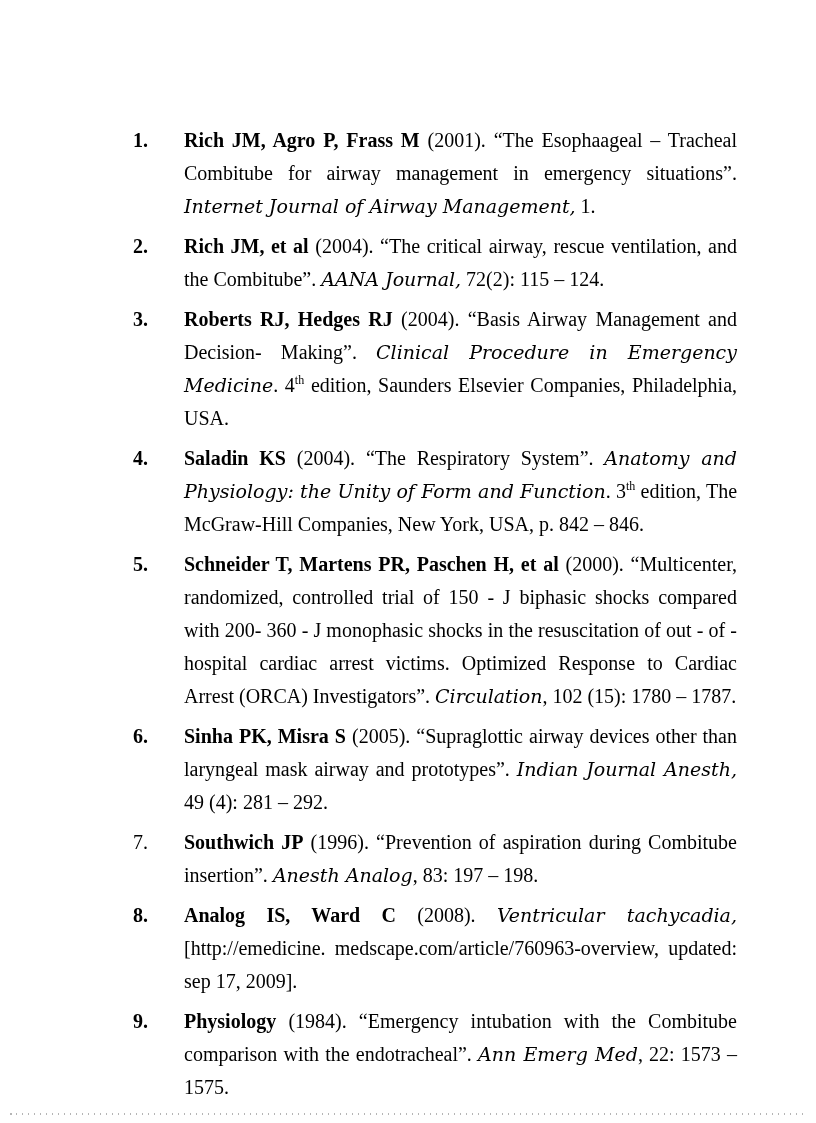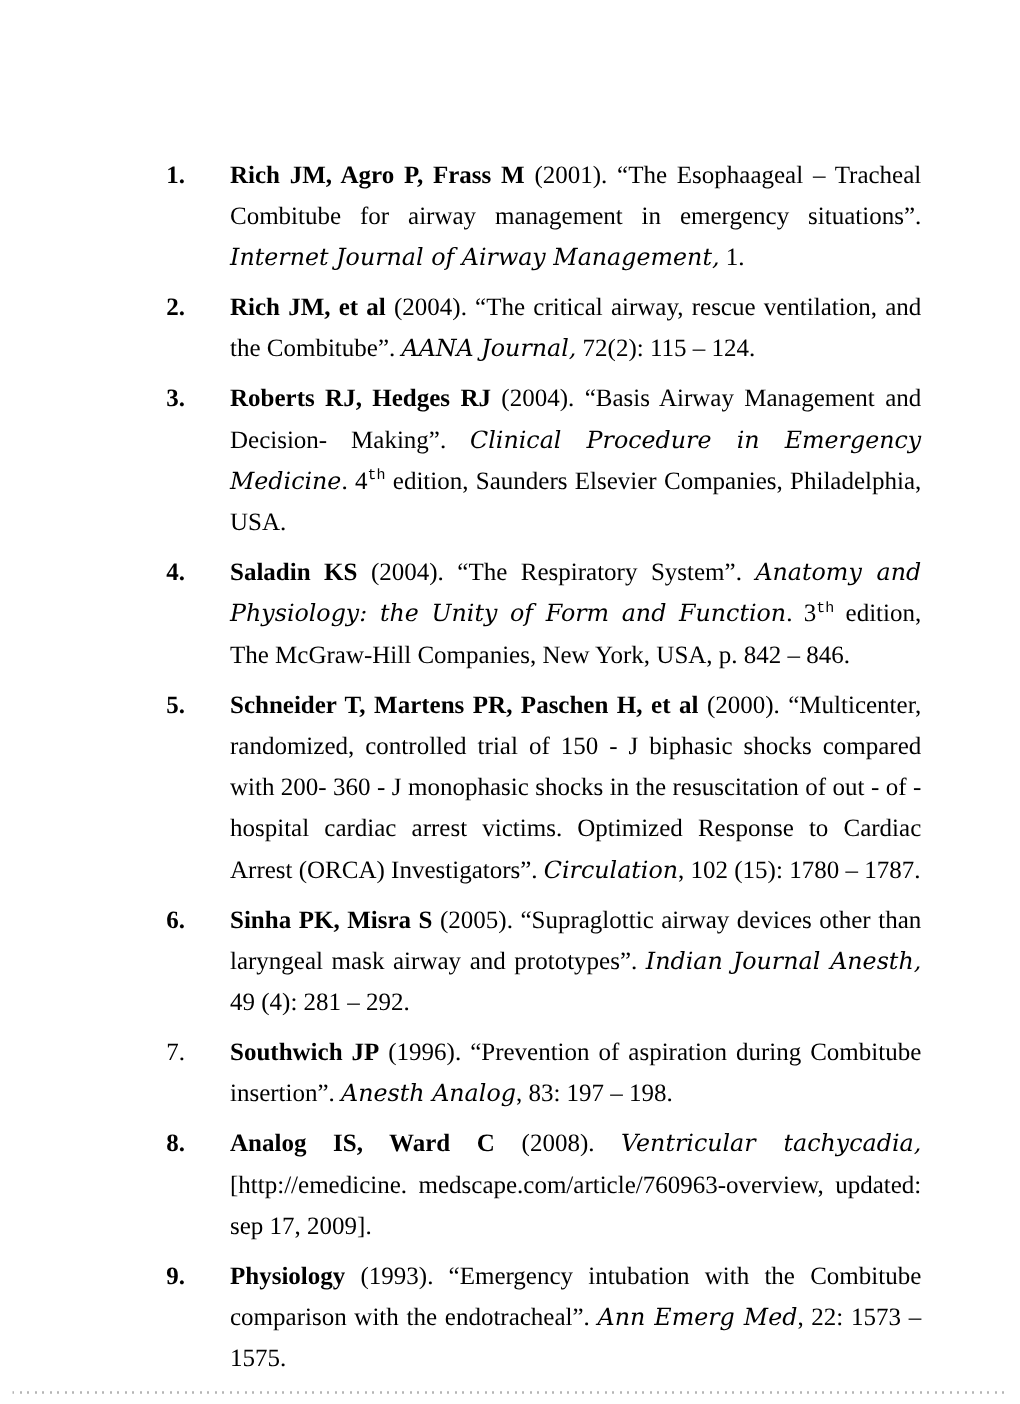--- a/index.html
+++ b/index.html
@@ -40,21 +40,20 @@
   .seg-normal { font-weight: normal; }
   .seg-italic {
     font-style: italic;
     font-family: "DejaVu Serif", serif;
     font-size: 19px;
   }
   sup.seg-sup {
     font-size: 12px;
     line-height: 0;
     vertical-align: super;
-    font-family: Liberation Mono, monospace;
   }
   .page-break-dots {
     position: absolute;
     top: 1113px;
     left: 10px;
     right: 10px;
     height: 2px;
     background-image: repeating-linear-gradient(
       to right,
       #b5b5b5 0px, #b5b5b5 1.5px,
@@ -68,16 +67,16 @@
 <div class="page">
   <ol class="refs">
       <li class="ref"><span class="ref-num bold">1.</span><span class="ref-body"><span class="seg-bold">Rich JM, Agro P, Frass M</span><span class="seg-normal"> (2001). “The Esophaageal – Tracheal Combitube for airway management in emergency situations”. </span><span class="seg-italic">Internet Journal of Airway Management,</span><span class="seg-normal"> 1.</span></span></li>
       <li class="ref"><span class="ref-num bold">2.</span><span class="ref-body"><span class="seg-bold">Rich JM, et al</span><span class="seg-normal"> (2004). “The critical airway,  rescue ventilation,  and the Combitube”.  </span><span class="seg-italic">AANA Journal,</span><span class="seg-normal"> 72(2):  115 – 124.</span></span></li>
       <li class="ref"><span class="ref-num bold">3.</span><span class="ref-body"><span class="seg-bold">Roberts RJ, Hedges RJ</span><span class="seg-normal"> (2004). “Basis Airway Management and Decision- Making”. </span><span class="seg-italic">Clinical Procedure in Emergency Medicine</span><span class="seg-normal">. 4</span><sup class="seg-sup">th</sup><span class="seg-normal"> edition, Saunders Elsevier Companies, Philadelphia, USA.</span></span></li>
       <li class="ref"><span class="ref-num bold">4.</span><span class="ref-body"><span class="seg-bold">Saladin KS</span><span class="seg-normal"> (2004). “The Respiratory System”. </span><span class="seg-italic">Anatomy and Physiology: the Unity of Form and Function</span><span class="seg-normal">. 3</span><sup class="seg-sup">th</sup><span class="seg-normal"> edition, The McGraw-Hill Companies, New York, USA, p. 842 – 846.</span></span></li>
       <li class="ref"><span class="ref-num bold">5.</span><span class="ref-body"><span class="seg-bold">Schneider T, Martens PR, Paschen H, et al</span><span class="seg-normal"> (2000). “Multicenter, randomized, controlled trial  of 150 - J biphasic shocks compared with 200-  360 - J monophasic shocks in the resuscitation of out - of - hospital cardiac arrest victims. Optimized Response to Cardiac Arrest (ORCA) Investigators”. </span><span class="seg-italic">Circulation</span><span class="seg-normal">, 102 (15): 1780 – 1787.</span></span></li>
       <li class="ref"><span class="ref-num bold">6.</span><span class="ref-body"><span class="seg-bold">Sinha PK, Misra S</span><span class="seg-normal"> (2005). “Supraglottic airway  devices other than laryngeal  mask airway and prototypes”. </span><span class="seg-italic">Indian Journal Anesth,</span><span class="seg-normal"> 49 (4): 281 – 292.</span></span></li>
       <li class="ref"><span class="ref-num">7.</span><span class="ref-body"><span class="seg-bold">Southwich JP</span><span class="seg-normal"> (1996). “Prevention of aspiration during Combitube insertion”. </span><span class="seg-italic">Anesth Analog</span><span class="seg-normal">, 83: 197 – 198.</span></span></li>
       <li class="ref"><span class="ref-num bold">8.</span><span class="ref-body"><span class="seg-bold">Analog IS, Ward C</span><span class="seg-normal"> (2008). </span><span class="seg-italic">Ventricular tachycadia,</span><span class="seg-normal"> [http://emedicine. medscape.com/article/760963-overview,  updated: sep 17, 2009].</span></span></li>
-      <li class="ref"><span class="ref-num bold">9.</span><span class="ref-body"><span class="seg-bold">Physiology</span><span class="seg-normal"> (1993). “Emergency intubation with the Combitube comparison with the endotracheal”. </span><span class="seg-italic">Ann Emerg  Med</span><span class="seg-normal">, 22: 1573 – 1575.</span></span></li>
+      <li class="ref"><span class="ref-num bold">9.</span><span class="ref-body"><span class="seg-bold">Physiology</span><span class="seg-normal"> (1984). “Emergency intubation with the Combitube comparison with the endotracheal”. </span><span class="seg-italic">Ann Emerg  Med</span><span class="seg-normal">, 22: 1573 – 1575.</span></span></li>
     </ol>
   <div class="page-break-dots"></div>
 </div>
 
 </body></html>

